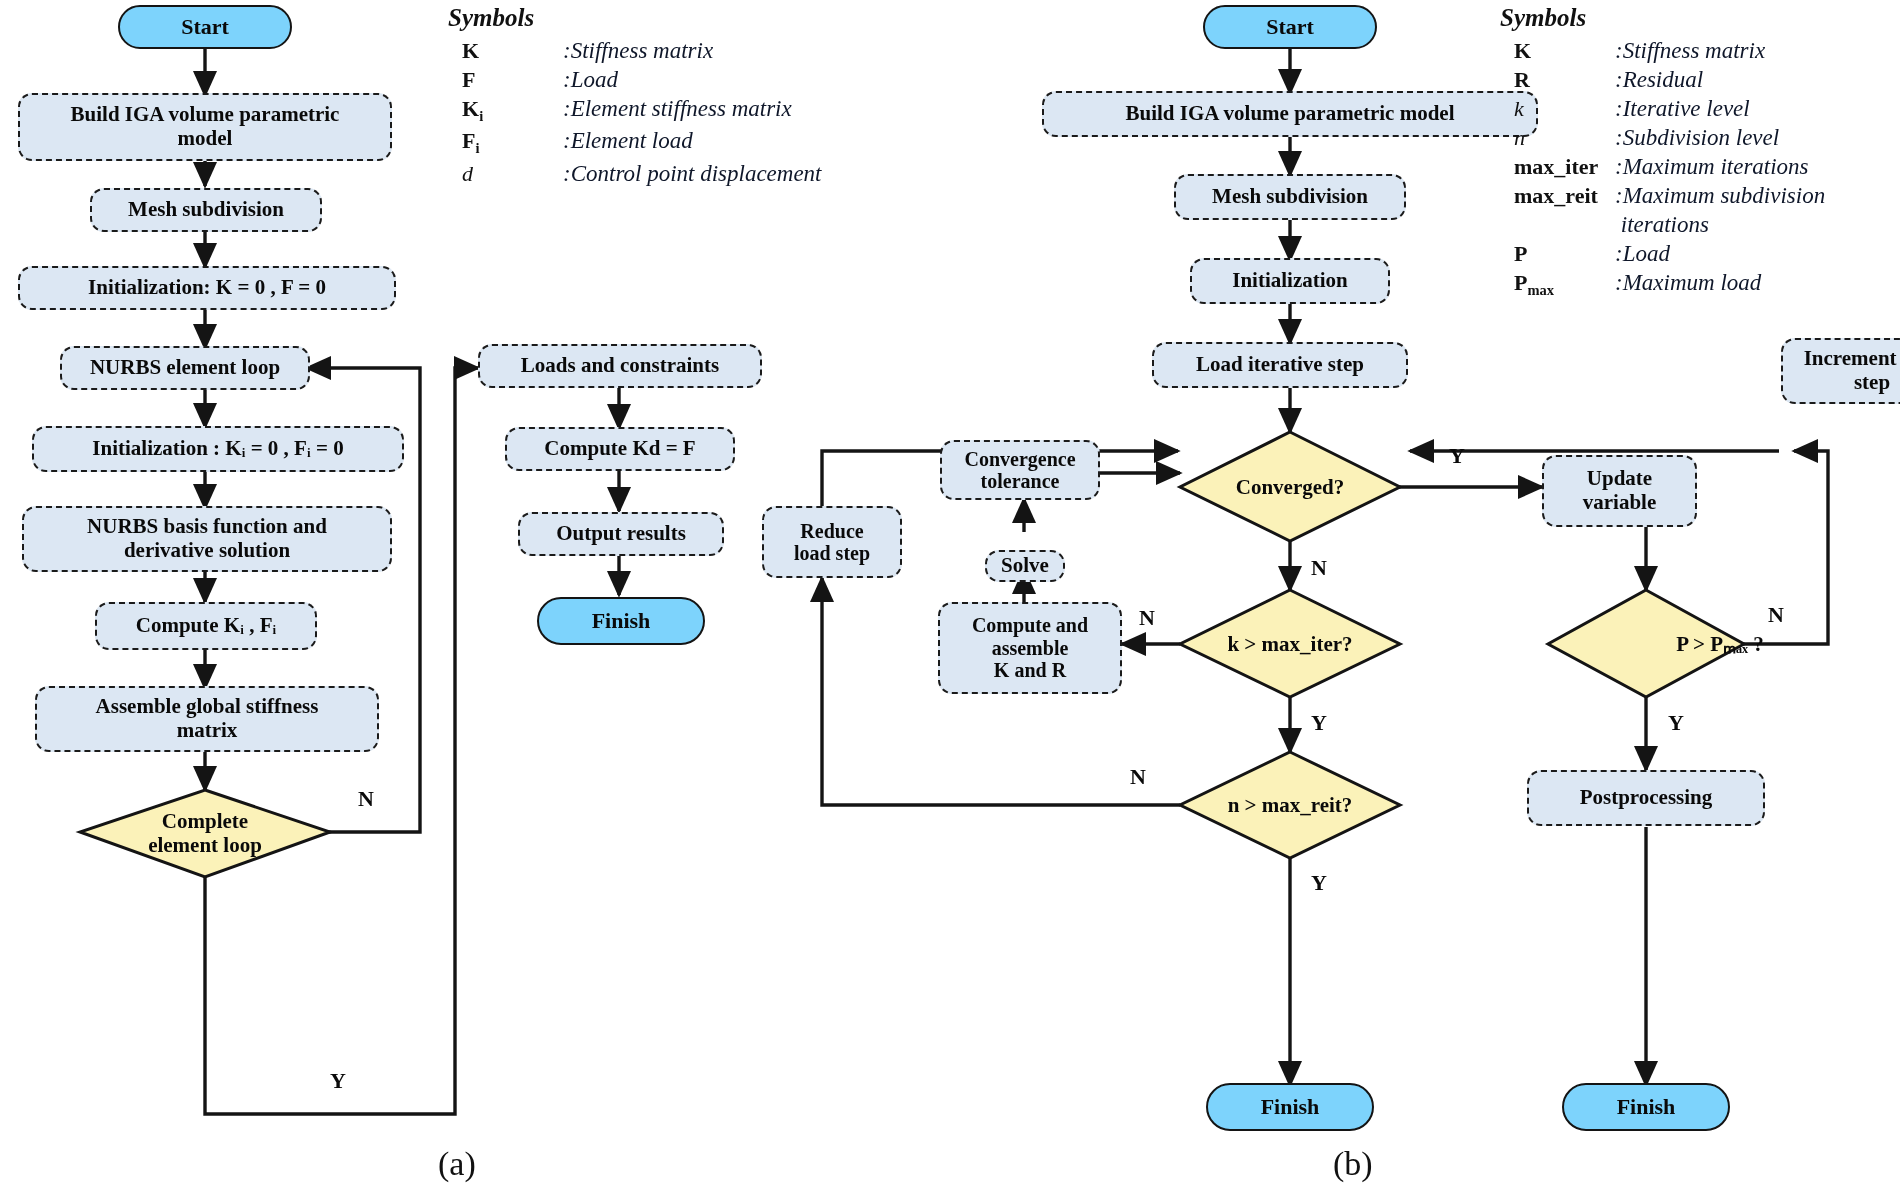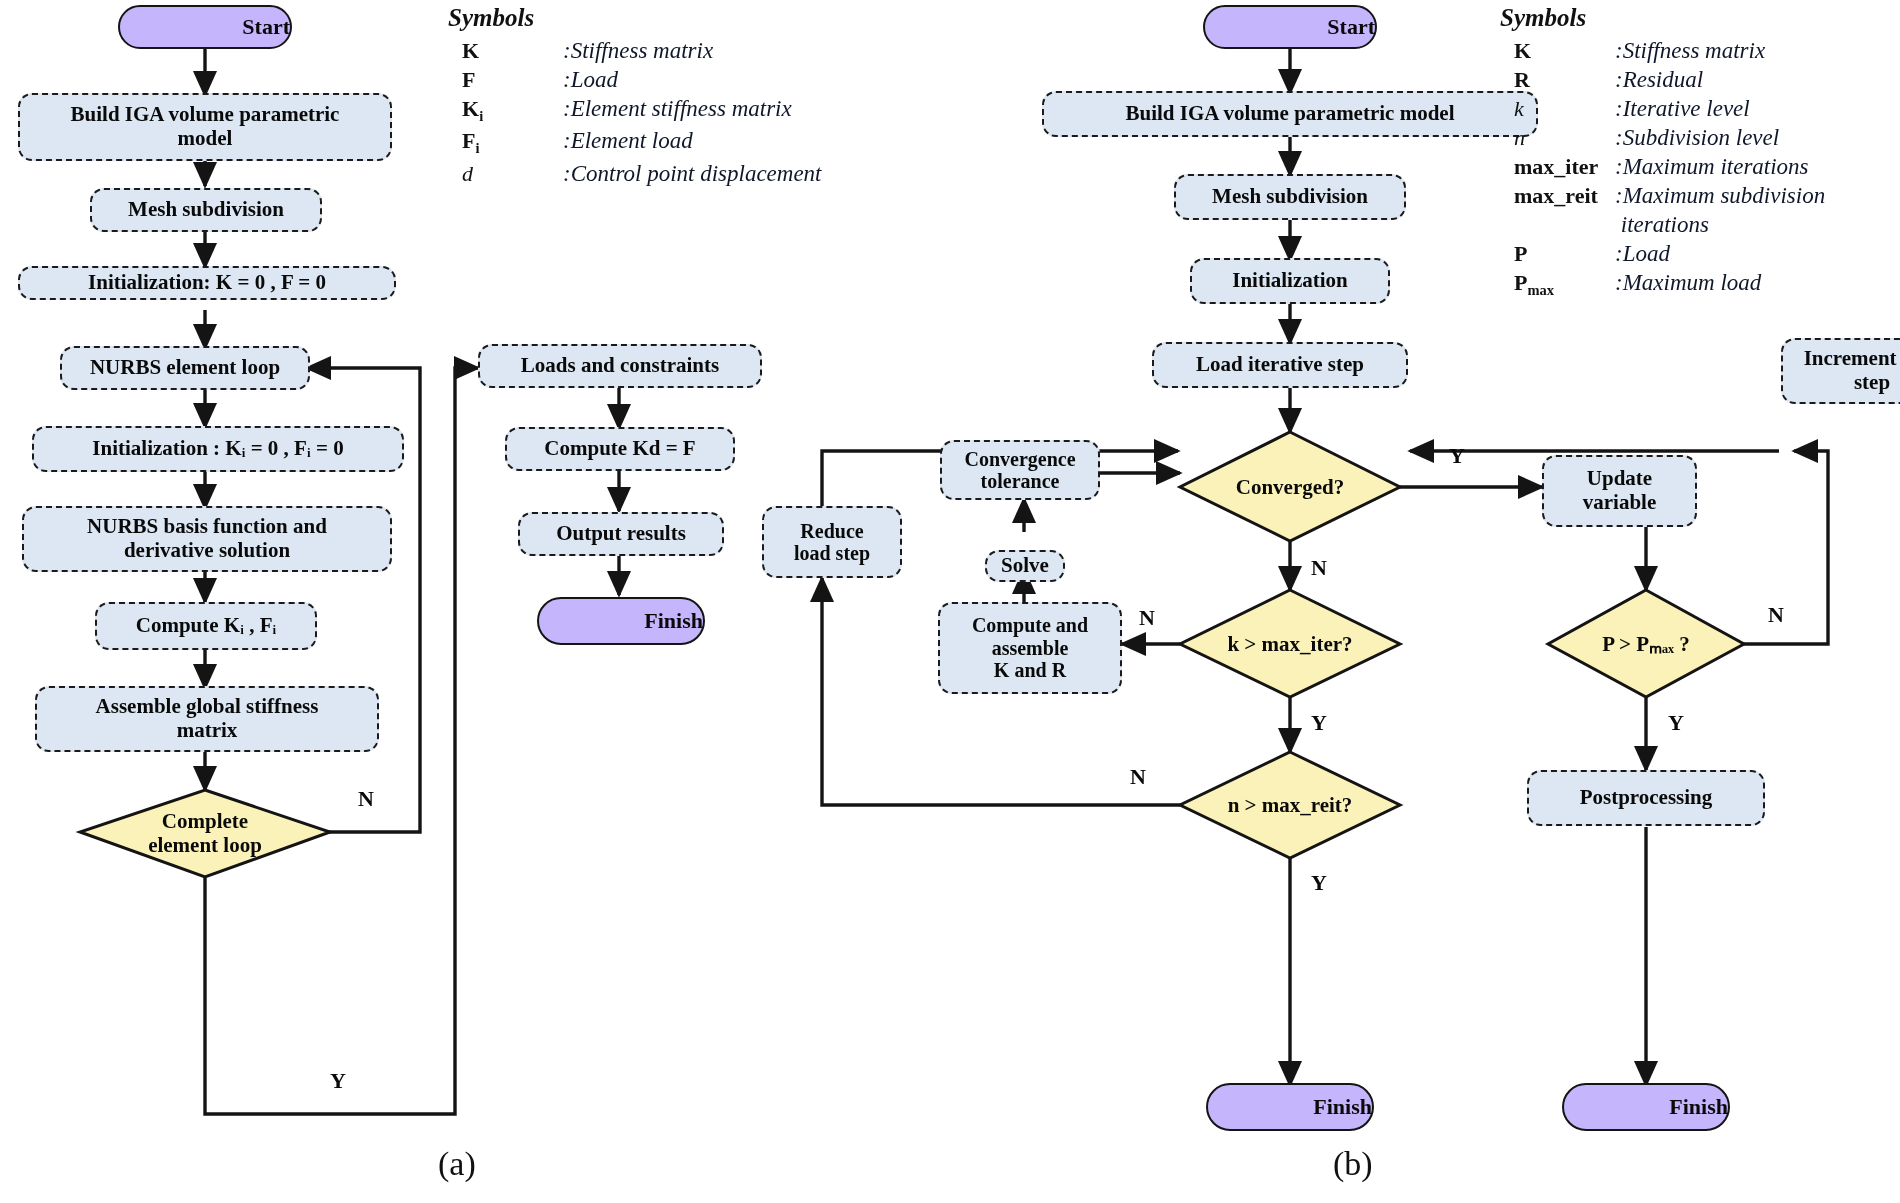--- a/index.html
+++ b/index.html
@@ -3,21 +3,21 @@
 <meta charset="utf-8">
 <style>
   html,body{margin:0;padding:0;background:#fff;}
   body{width:1900px;height:1203px;font-family:"Liberation Serif",serif;}
   #root{position:relative;width:1900px;height:1203px;overflow:hidden;background:#fff;}
   svg.layer{position:absolute;left:0;top:0;width:1900px;height:1203px;pointer-events:none;}
 
   .node{position:absolute;box-sizing:border-box;display:flex;align-items:center;justify-content:center;
         text-align:center;font-weight:bold;color:#0a0a0a;line-height:1.12;}
   .proc{background:#dce7f3;border:2.5px dashed #1a1a1a;border-radius:14px;font-size:21px;padding:2px 6px;justify-content:center;}
-  .term{background:#c4b5fd;border:2.5px solid #141414;border-radius:26px;font-size:22px;justify-content:flex-end;}
+  .term{background:#7dd3fc;border:2.5px solid #141414;border-radius:26px;font-size:22px;}
   .dia-txt{position:absolute;display:flex;align-items:center;justify-content:center;text-align:center;
            font-weight:bold;font-size:21px;color:#0a0a0a;line-height:1.15;}
   .elabel{position:absolute;font-weight:bold;font-size:22px;color:#0a0a0a;}
   .caption{position:absolute;font-size:34px;color:#111;font-family:"Liberation Serif",serif;}
 
   .legend{position:absolute;font-family:"Liberation Serif",serif;}
   .legend h4{margin:0 0 6px 0;font-size:25px;font-style:italic;font-weight:bold;color:#111;}
   .lrow{display:flex;align-items:flex-start;margin-bottom:3px;}
   .lsym{width:115px;flex:0 0 115px;font-size:22px;font-weight:bold;color:#111;padding-left:14px;box-sizing:border-box;}
   .lsym.ital{font-style:italic;font-weight:normal;}
@@ -111,21 +111,21 @@
 
   <div class="node proc" style="left:18px;top:93px;width:374px;height:68px;white-space:pre-line;">
     <span>Build IGA volume parametric
 model</span>
   </div>
 
   <div class="node proc" style="left:90px;top:188px;width:232px;height:44px;">
     <span>Mesh subdivision</span>
   </div>
 
-  <div class="node proc" style="left:18px;top:266px;width:378px;height:34px;">
+  <div class="node proc" style="left:18px;top:266px;width:378px;height:44px;">
     <span>Initialization:  K = 0 , F = 0</span>
   </div>
 
   <div class="node proc" style="left:60px;top:346px;width:250px;height:44px;">
     <span>NURBS element loop</span>
   </div>
 
   <div class="node proc" style="left:32px;top:426px;width:372px;height:46px;">
     <span>Initialization : Kᵢ = 0 , Fᵢ = 0</span>
   </div>
@@ -247,21 +247,21 @@
 
   <div class="node proc" style="left:1542px;top:455px;width:155px;height:72px;white-space:pre-line;">
     <span>Update
 variable</span>
   </div>
 
   <div class="dia-txt" style="left:1185px;top:624px;width:210px;height:40px;">
     <span>k &gt; max_iter?</span>
   </div>
 
-  <div class="dia-txt" style="left:1556px;top:624px;width:180px;height:40px;">
+  <div class="dia-txt" style="left:1630px;top:624px;width:180px;height:40px;">
     <span>P &gt; Pₘₐₓ ?</span>
   </div>
 
   <div class="dia-txt" style="left:1183px;top:785px;width:214px;height:40px;">
     <span>n &gt; max_reit?</span>
   </div>
 
   <div class="node proc" style="left:1527px;top:770px;width:238px;height:56px;">
     <span>Postprocessing</span>
   </div>

